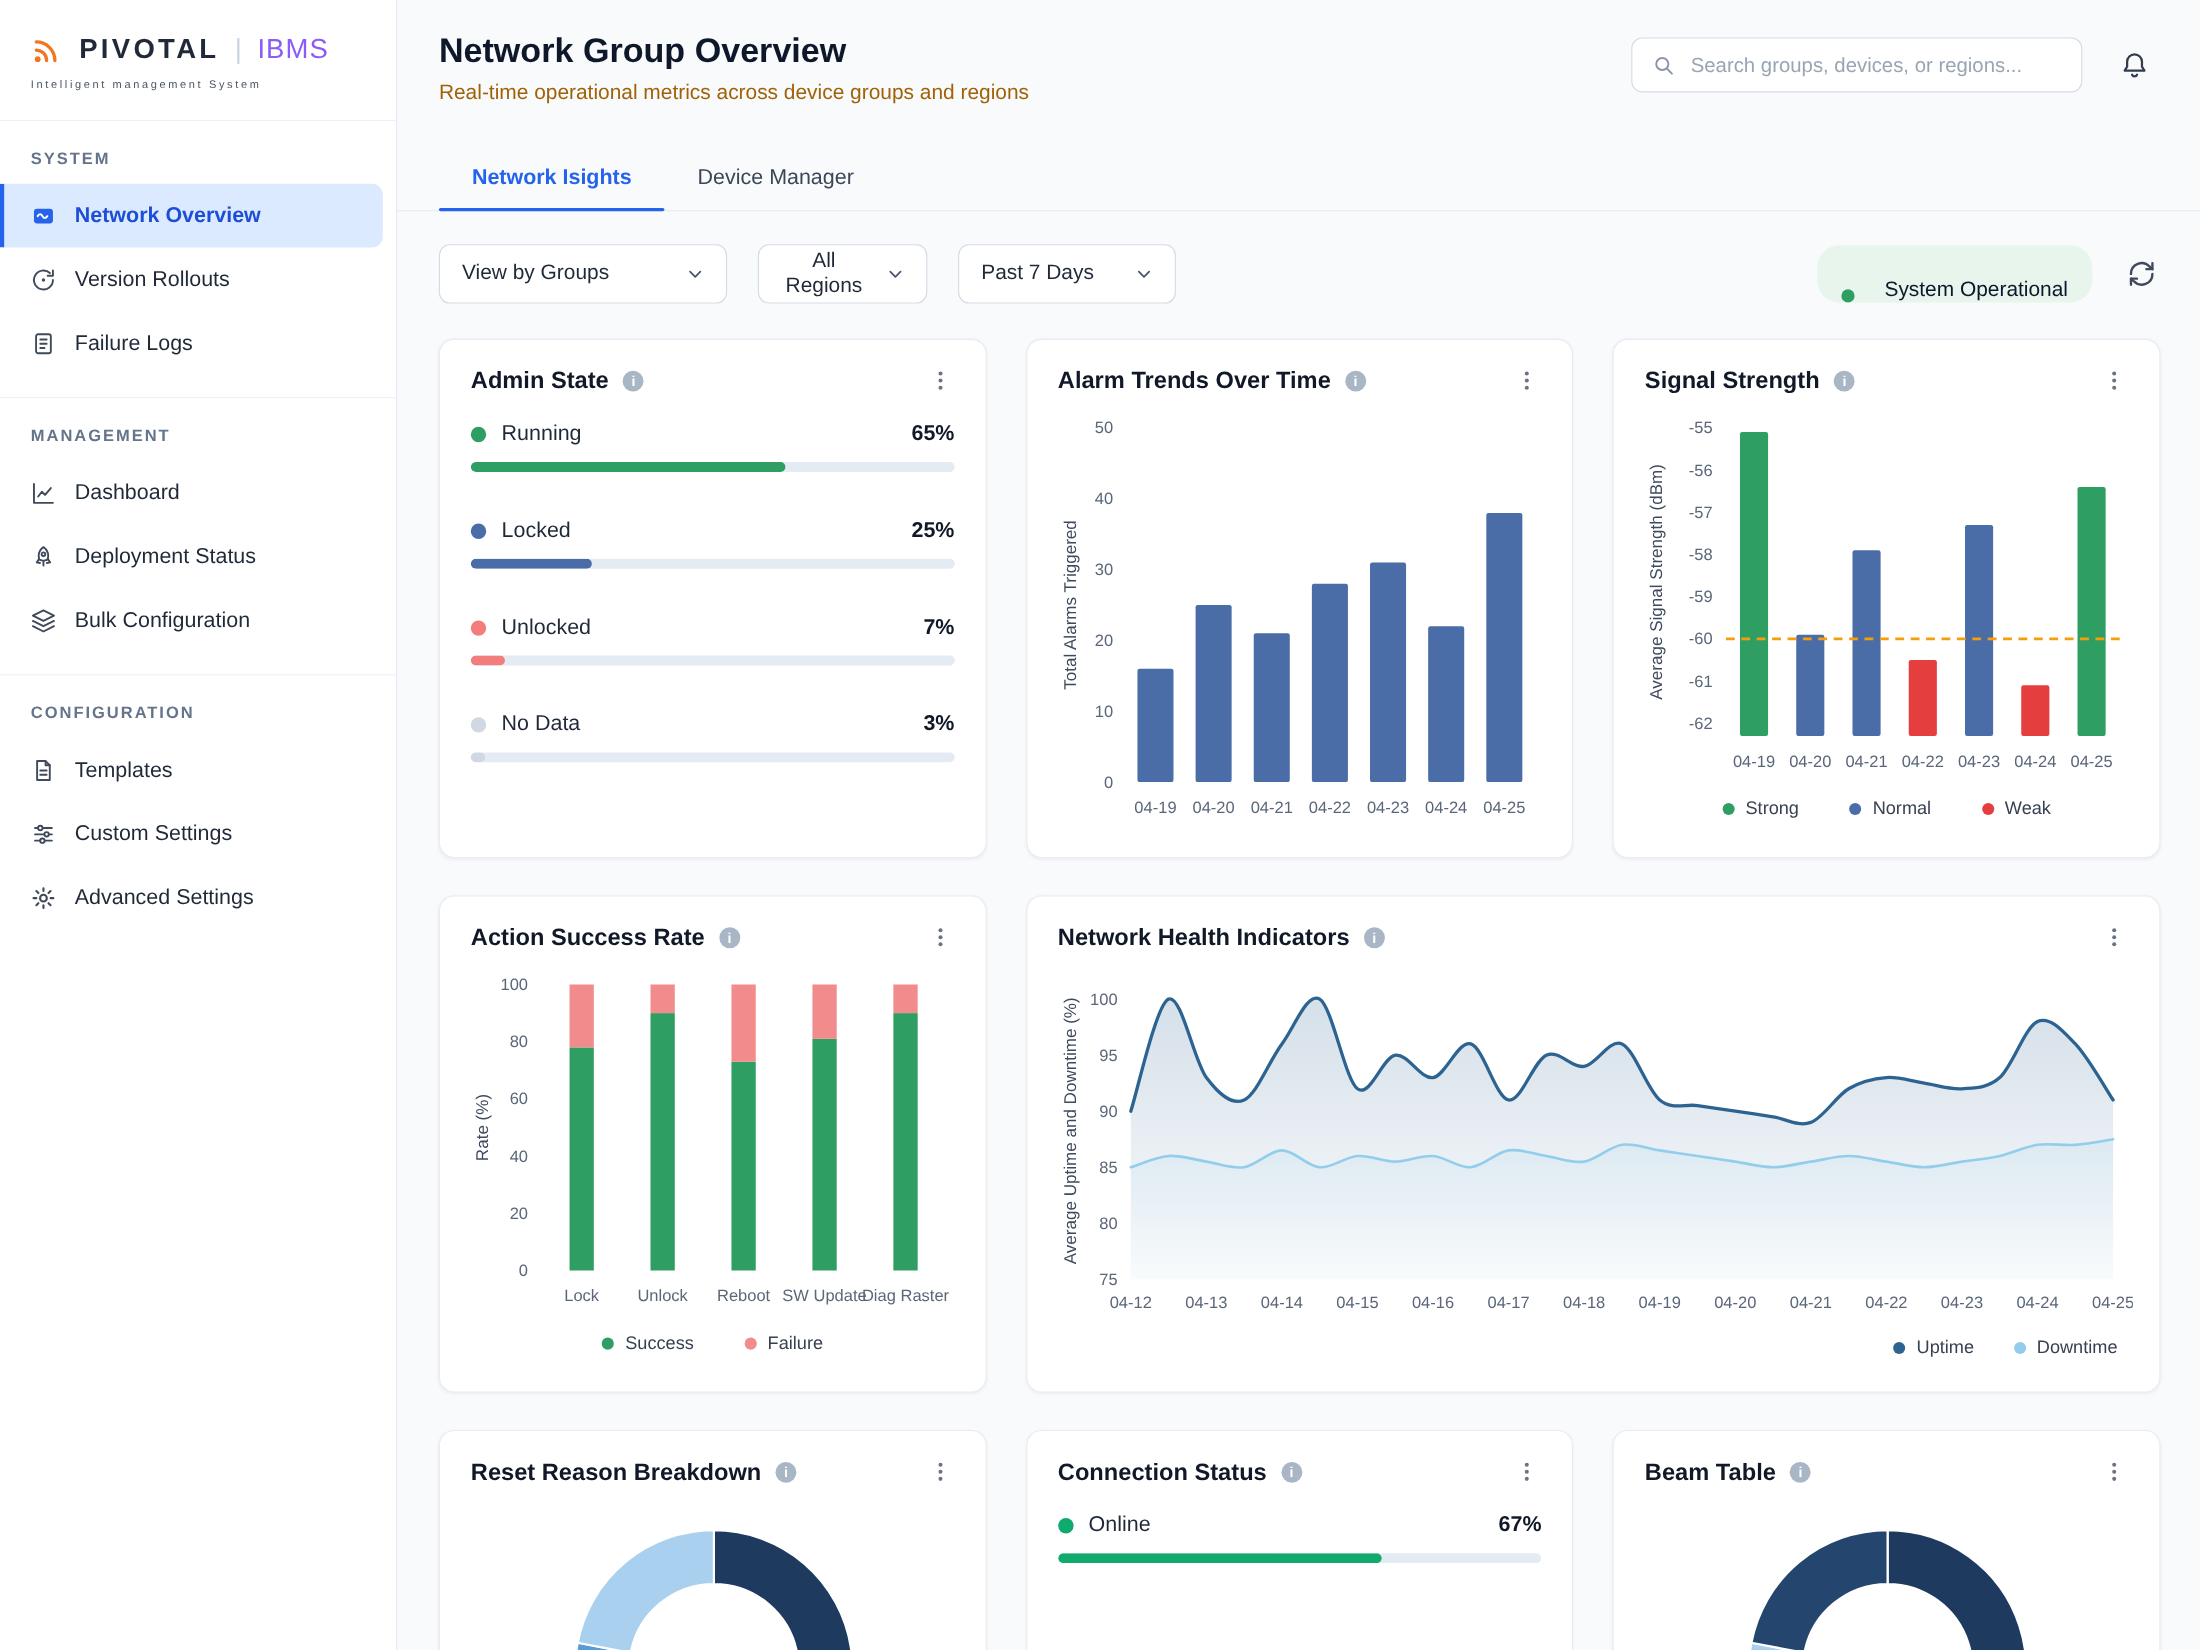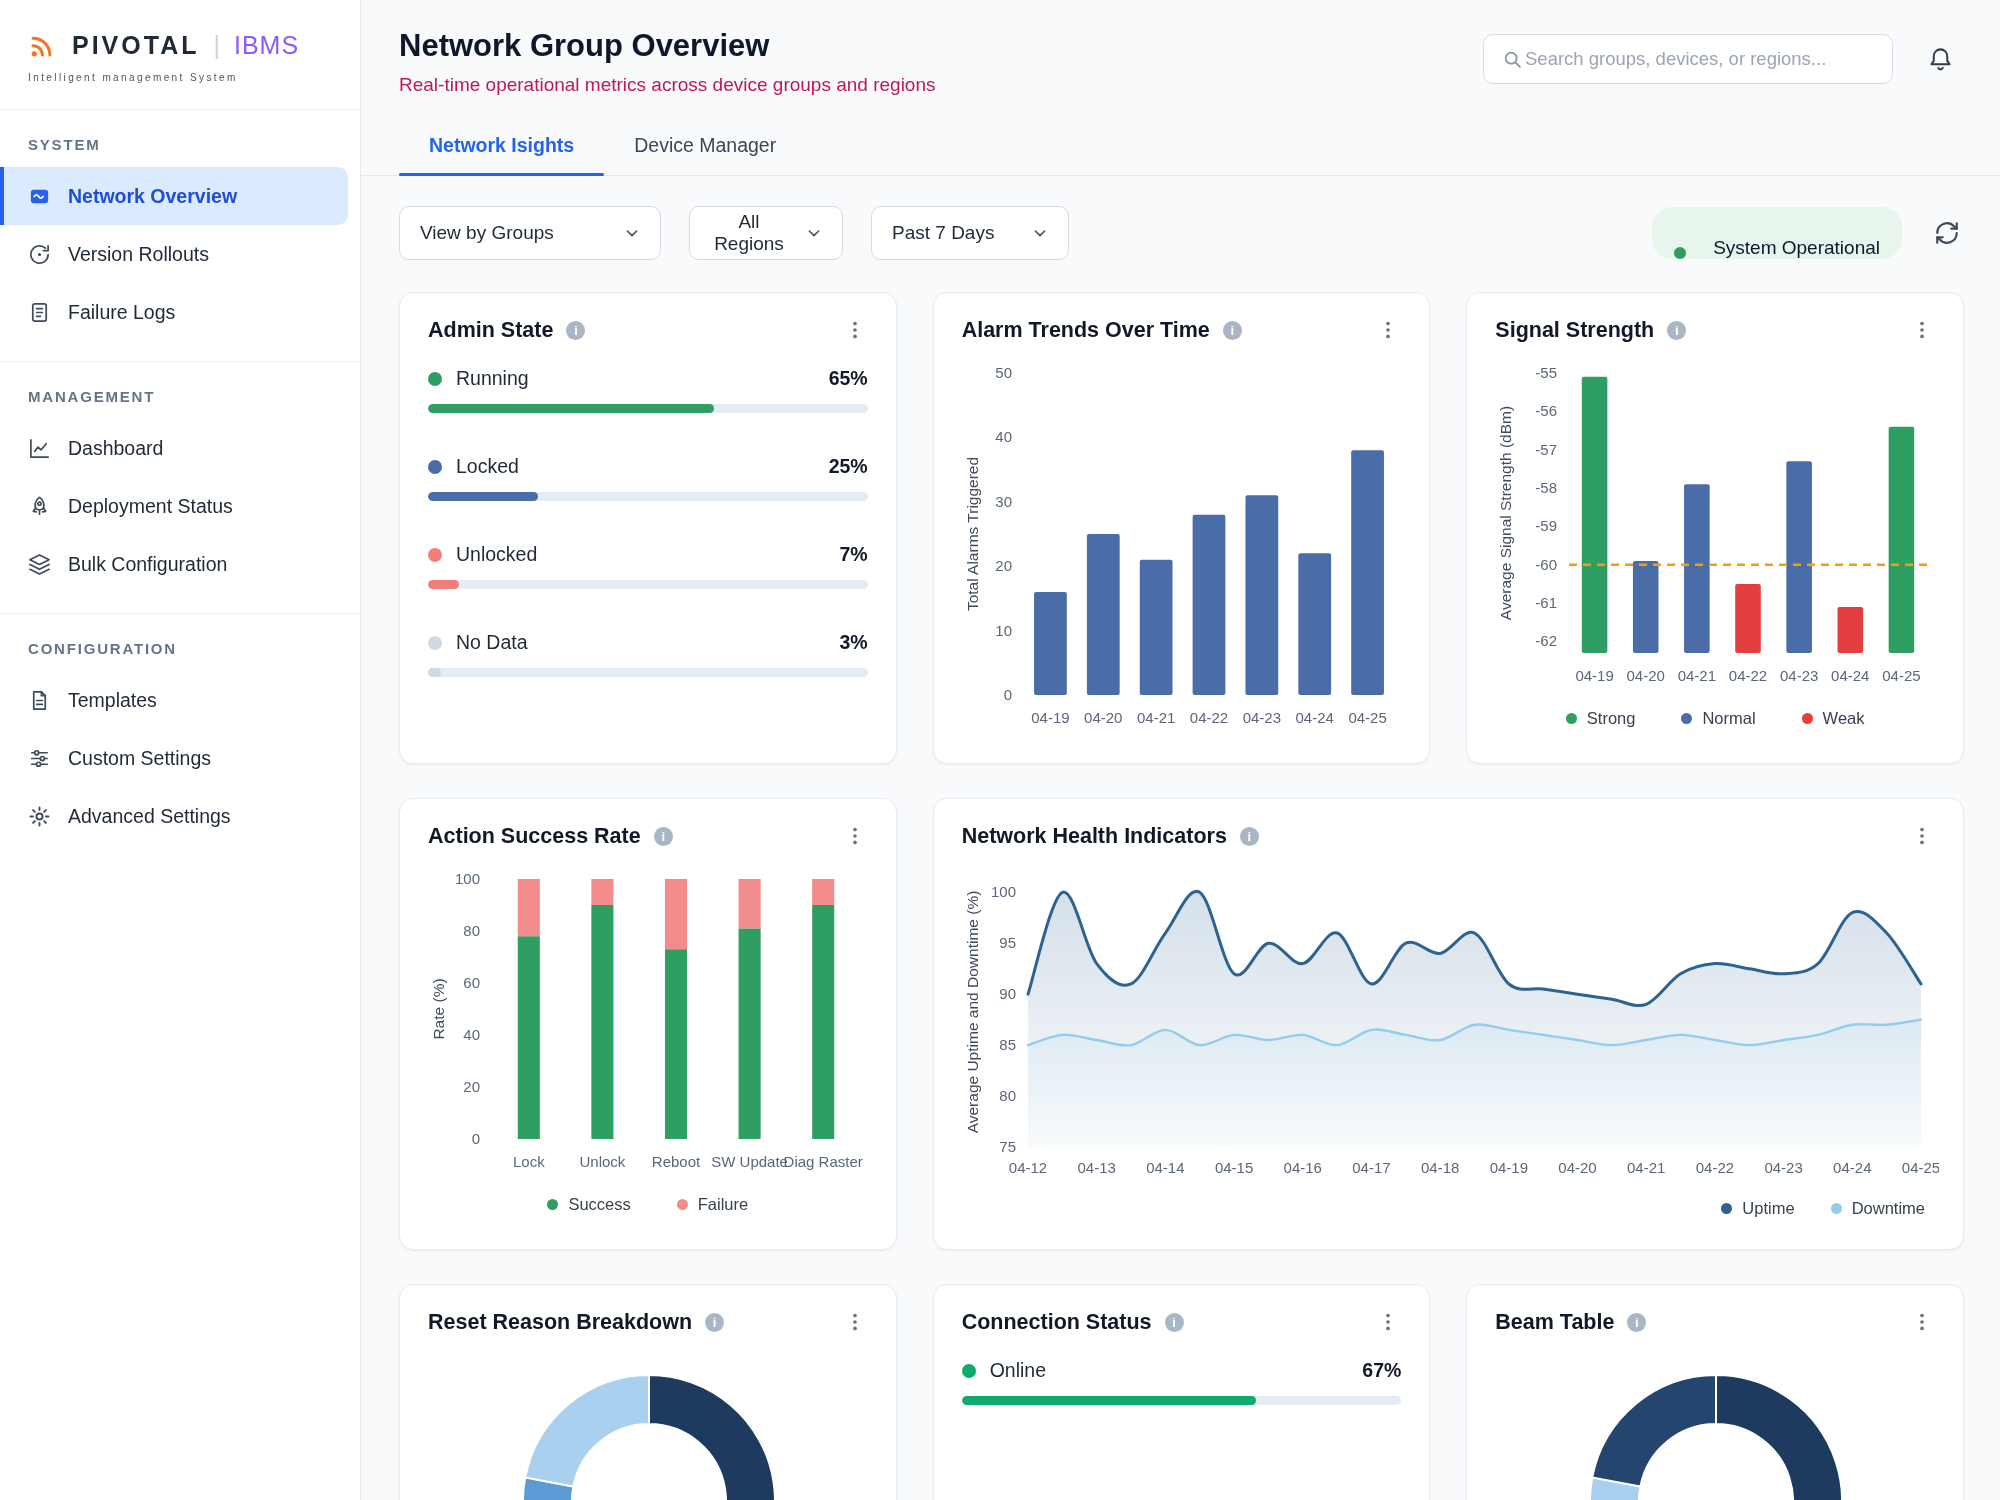--- a/index.html
+++ b/index.html
@@ -22,23 +22,23 @@
     font-size:19.5px;color:#1f2937;font-weight:500;cursor:pointer;border-left:4px solid transparent;
     border-radius:0 10px 10px 0;}
   .nav-item svg{color:#3f4a5a;flex-shrink:0;}
   .nav-item.active{background:#dbeafe;border-left-color:#2563eb;color:#1d4ed8;font-weight:700;}
   .nav-item.active svg{color:#2563eb;}
 
   
   .main{flex:1;display:flex;flex-direction:column;min-width:0;}
   .topbar{display:flex;justify-content:space-between;align-items:flex-start;padding:28px 42px 0 38px;}
   .page-title{font-size:31px;font-weight:700;color:#0f172a;margin:0;}
-  .page-sub{margin:10px 0 0;font-size:19px;color:#be185d;}
+  .page-sub{margin:10px 0 16px;font-size:19px;color:#a16207;}
   .topbar-right{display:flex;align-items:center;gap:30px;margin-top:6px;}
-  .search-box{display:flex;align-items:center;width:410px;height:50px;border:1px solid #d6dbe3;
+  .search-box{display:flex;align-items:center;gap:12px;width:410px;height:50px;border:1px solid #d6dbe3;
     border-radius:10px;padding:0 18px;background:#fff;}
   .search-box input{border:none;outline:none;flex:1;font-size:18.5px;color:#111827;font-family:inherit;background:transparent;}
   .search-box input::placeholder{color:#9aa5b4;}
   .icon-btn{background:none;border:none;cursor:pointer;color:#323c4d;padding:4px;display:flex;align-items:center;}
 
   .tabs{display:flex;padding:0 38px;border-bottom:1px solid #e7eaf0;margin-top:24px;}
   .tab{padding:14px 30px 18px;font-size:19.5px;color:#3b4656;cursor:pointer;border:none;background:none;
     font-family:inherit;position:relative;}
   .tab.active{color:#2563eb;font-weight:700;}
   .tab.active::after{content:"";position:absolute;left:0;right:0;bottom:-1px;height:3px;background:#2563eb;border-radius:2px;}

